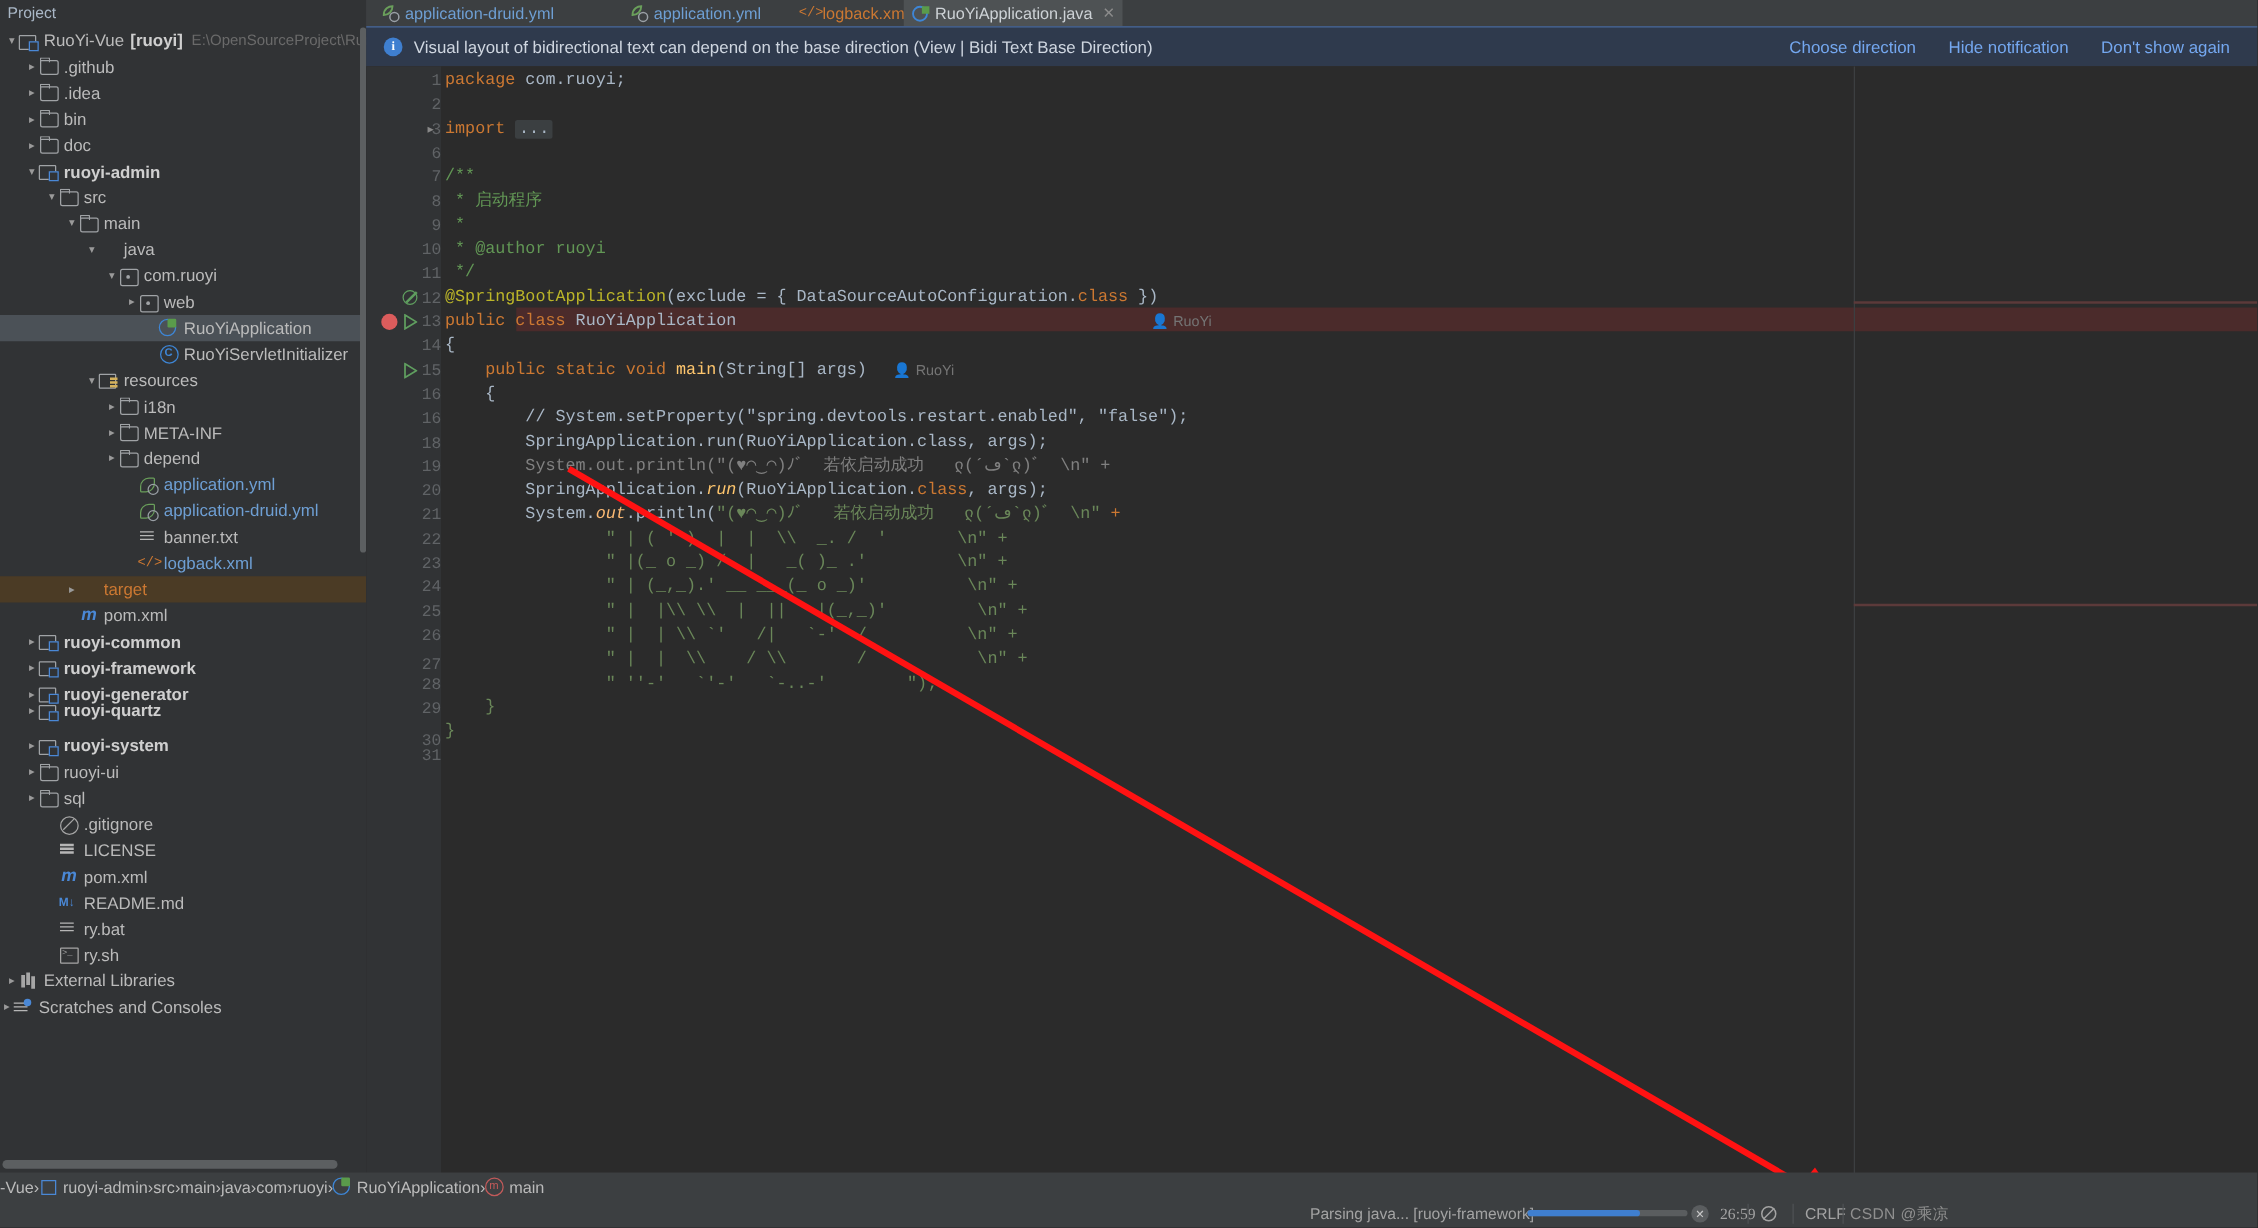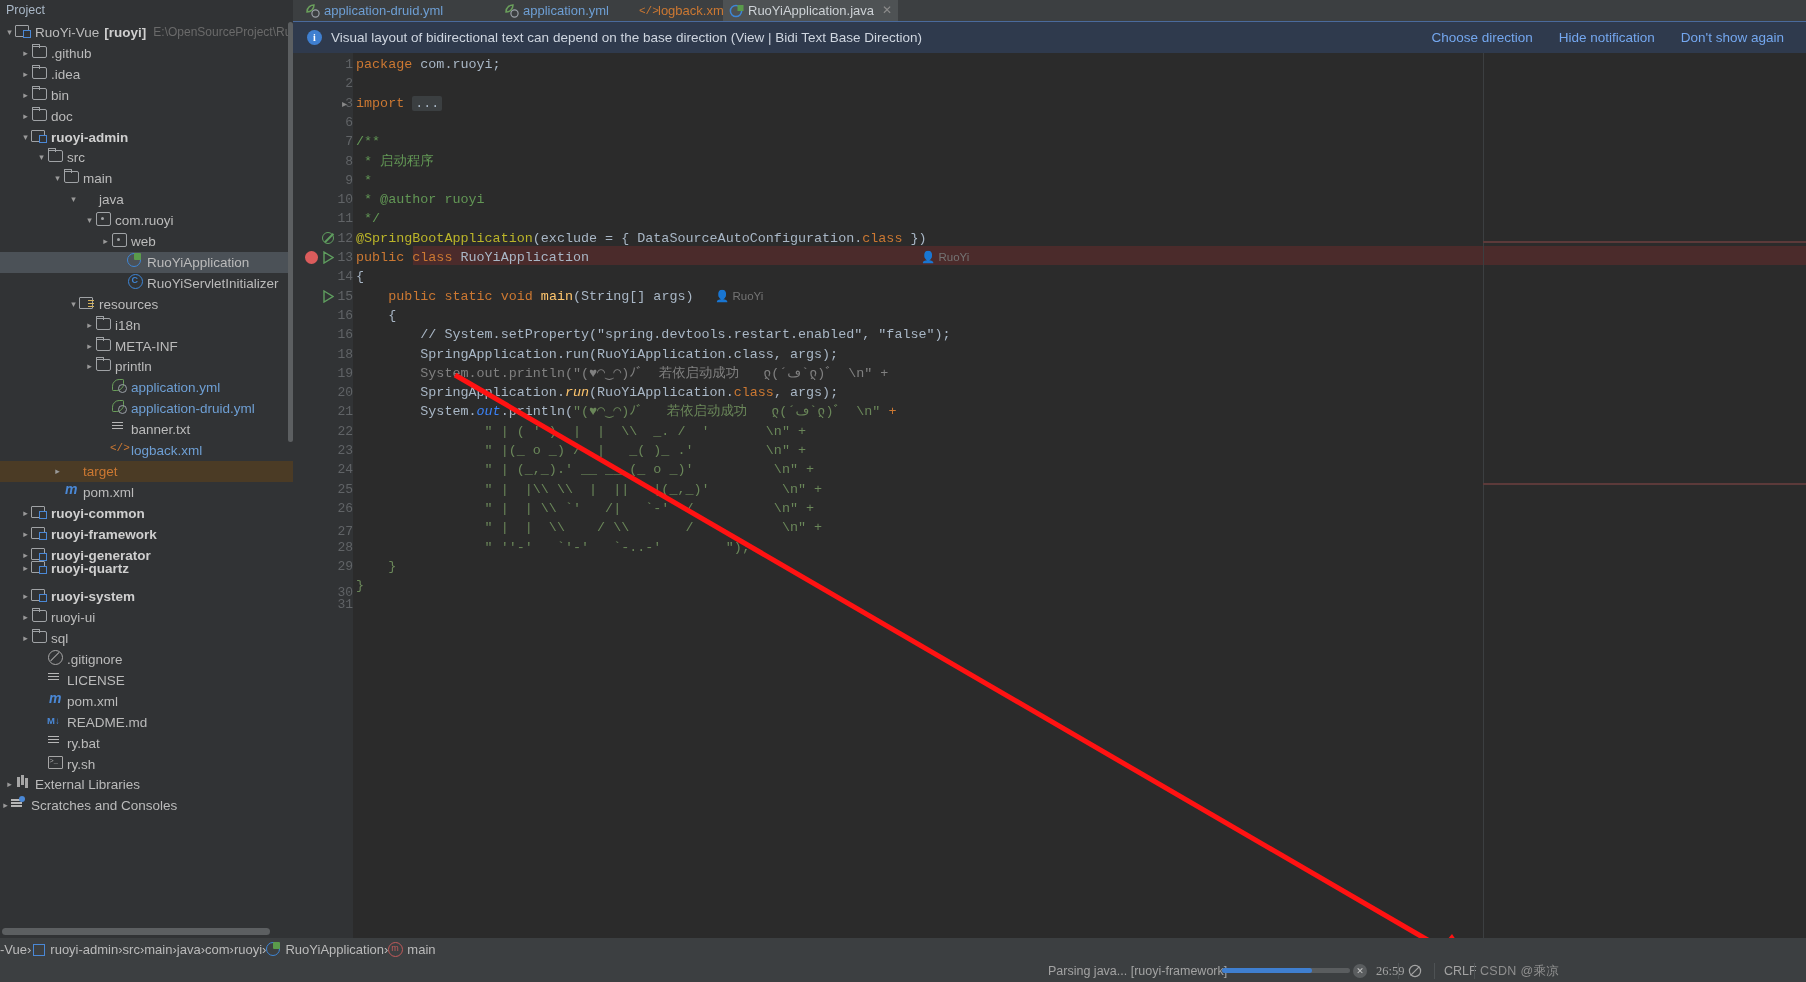--- a/index.html
+++ b/index.html
@@ -17,21 +17,21 @@
     background:#313335; overflow:hidden;
   }
   #project-title{
     position:absolute; left:0; top:0; height:20px; line-height:20px;
     padding-left:6px; font-size:12.5px; color:#a9b7c6;
   }
   #tree{ position:absolute; left:0; top:22px; width:293px; }
   .trow{
     position:relative; height:21px; line-height:21px;
     white-space:nowrap; font-size:13.5px; color:#bbbbbb;
-    display:flex; 
+    display:flex; align-items:center;
   }
   .trow.sel{ background:#4b5157; }
   .trow.target-row{ background:#4b3b25; }
   .arrow{
     width:11px; min-width:11px; text-align:center; color:#9a9a9a;
     font-size:9px; line-height:21px; display:inline-block;
   }
   .arrow.open::before{ content:"\25BE"; }
   .arrow.closed::before{ content:"\25B8"; }
   .arrow.blank::before{ content:""; }
@@ -227,21 +227,21 @@
     position:absolute; left:0; height:19px; line-height:19px;
     font-family:"Liberation Mono", monospace; font-size:13.4px;
     white-space:pre; color:#a9b7c6;
   }
   .kw{ color:#cc7832; }
   .cm{ color:#808080; }
   .doc{ color:#629755; }
   .str{ color:#6a8759; }
   .ann{ color:#bbb529; }
   .mth{ color:#ffc66d; }
-  .fld{ color:#3b82f6; font-style:italic; }
+  .fld{ color:#fdba74; font-style:italic; }
   .stat{ font-style:italic; }
   .hint{ color:#747474; font-size:11.5px; font-family:"Liberation Sans",sans-serif; }
 
   #line13-hl{
     position:absolute; left:60px; top:0; width:1453px; height:19px;
     background:#4b2b2b;
   }
   .fold{ position:absolute; color:#888; font-size:10px; line-height:19px; }
   .folded{ background:#3b3f41; color:#a9b7c6; padding:0 3px; border-radius:2px; }
   .bp{
@@ -390,21 +390,21 @@
         <div class="trow" style="position: absolute; top: 167.2px; width: 293px; padding-left: 68px;">
           <span class="arrow open"></span>
           <span class="ic folder-src"></span>
           <span class="lbl ">java</span>
         </div>
         <div class="trow" style="position: absolute; top: 188.1px; width: 293px; padding-left: 84px;">
           <span class="arrow open"></span>
           <span class="ic pkg"></span>
           <span class="lbl ">com.ruoyi</span>
         </div>
-        <div class="trow" style="position: absolute; top: 209px; width: 293px; padding-left: 100px;">
+        <div class="trow" style="position: absolute; top: 209px; width: 293px; padding-left: 76px; margin-left: 24px;">
           <span class="arrow closed"></span>
           <span class="ic pkg"></span>
           <span class="lbl ">web</span>
         </div>
         <div class="trow sel" style="position: absolute; top: 229.9px; width: 293px; padding-left: 116px;">
           <span class="arrow blank"></span>
           <span class="ic clsrun"></span>
           <span class="lbl ">RuoYiApplication</span>
         </div>
         <div class="trow" style="position: absolute; top: 250.8px; width: 293px; padding-left: 116px;">
@@ -423,21 +423,21 @@
           <span class="lbl ">i18n</span>
         </div>
         <div class="trow" style="position: absolute; top: 313.5px; width: 293px; padding-left: 84px;">
           <span class="arrow closed"></span>
           <span class="ic folder"></span>
           <span class="lbl ">META-INF</span>
         </div>
         <div class="trow" style="position: absolute; top: 334.4px; width: 293px; padding-left: 84px;">
           <span class="arrow closed"></span>
           <span class="ic folder"></span>
-          <span class="lbl ">println</span>
+          <span class="lbl ">depend</span>
         </div>
         <div class="trow" style="position: absolute; top: 355.3px; width: 293px; padding-left: 100px;">
           <span class="arrow blank"></span>
           <span class="ic yml"></span>
           <span class="lbl blue">application.yml</span>
         </div>
         <div class="trow" style="position: absolute; top: 376.2px; width: 293px; padding-left: 100px;">
           <span class="arrow blank"></span>
           <span class="ic yml"></span>
           <span class="lbl blue">application-druid.yml</span>

